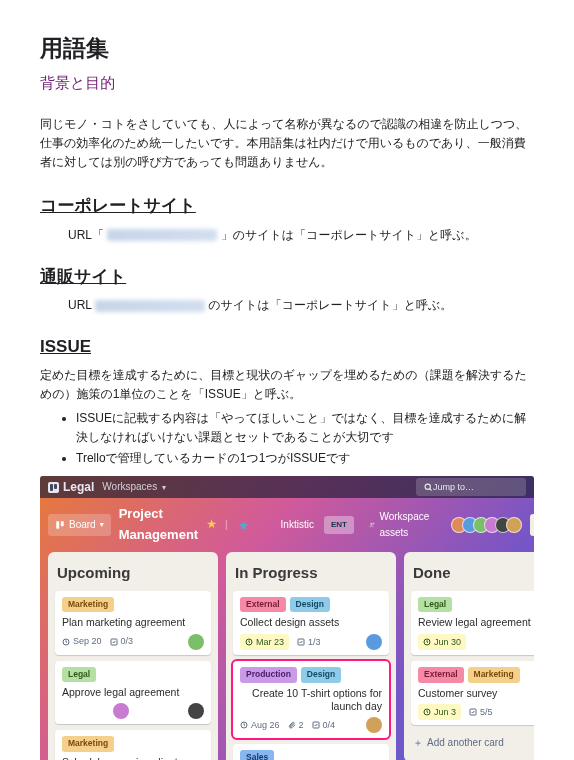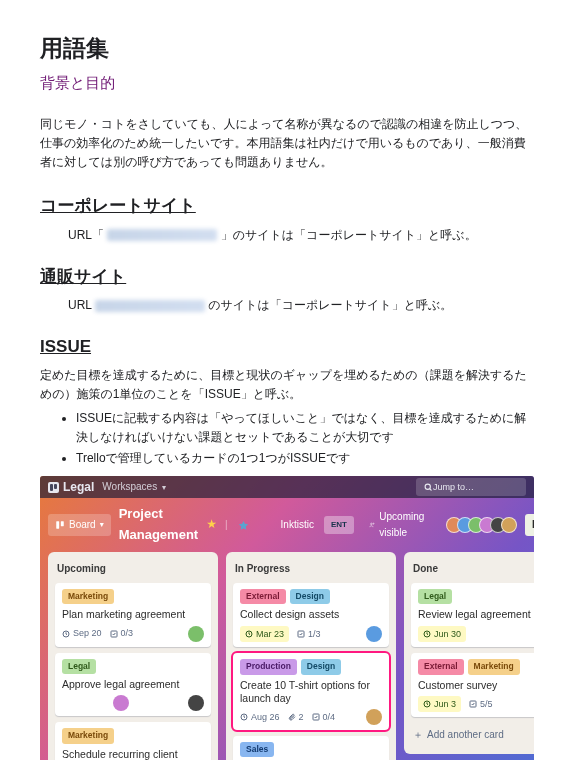--- a/index.html
+++ b/index.html
@@ -93,29 +93,29 @@
   .av.a4{background:#c97ad1;} .av.a5{background:#444;} .av.a6{background:#d1a15a;}
 
   .columns { display:flex; gap:8px; padding:0 8px; align-items:flex-start;}
   .col {
     background:#f2eee8;
     border-radius:6px;
     width: 170px;
     padding:7px;
     flex-shrink:0;
   }
-  .colhead { font-size:10px; font-weight:600; color:#3a3a3a; padding:2px 2px 6px;}
+  .colhead { font-size:15px; font-weight:600; color:#3a3a3a; padding:2px 2px 6px;}
   .card {
     background:#fff; border-radius:4px;
     box-shadow:0 1px 1px rgba(9,30,66,.18);
     padding:6px 7px 5px; margin-bottom:6px;
     font-size:10.5px; color:#2b2b2b;
     position:relative;
   }
-  .card.hl { outline: 2.5px solid #ff1880; }
+  .card.hl { outline: 2.5px solid #ff1880; text-align: right; }
   .labels { display:flex; gap:4px; margin-bottom:4px; flex-wrap:wrap;}
   .label { font-size:8.5px; font-weight:600; padding:1px 6px; border-radius:3px; color:#fff;} 
   .l-marketing{background:#f5d08a;color:#7a4a0a;}
   .l-legal{background:#b5e0a3;color:#2f5a1a;}
   .l-external{background:#f58aa6;color:#7a1a35;}
   .l-design{background:#8ecbe8;color:#134a66;}
   .l-production{background:#c99ae8;color:#4a1a66;}
   .l-sales{background:#88b6f0;color:#123a70;}
   .card-title{ line-height:1.25; margin-bottom:4px;}
   .meta { display:flex; align-items:center; gap:8px; font-size:9px; color:#5e6c84;}
@@ -196,21 +196,21 @@
         </svg>
       <span>Inktistic</span>
     </span>
     <span class="chip" style="background:rgba(255,255,255,.35);color:#17324a;font-weight:600;font-size:8px;">ENT</span>
     <span class="chip" style="background:transparent">
       <svg width="10" height="10" viewBox="0 0 24 24" fill="none" stroke="currentColor" stroke-width="2">
           <circle cx="9" cy="8" r="3"></circle>
           <path d="M3 20c0-3 3-5 6-5s6 2 6 5"></path>
           <circle cx="17" cy="7" r="2"></circle>
         </svg>
-      <span>Upcoming visible</span>
+      <span>Workspace assets</span>
     </span>
     <span class="top-gap"></span>
     <span class="avatars">
       <span class="av a1"></span>
       <span class="av a2"></span>
       <span class="av a3"></span>
       <span class="av a4"></span>
       <span class="av a5"></span>
       <span class="av a6"></span>
     </span>

